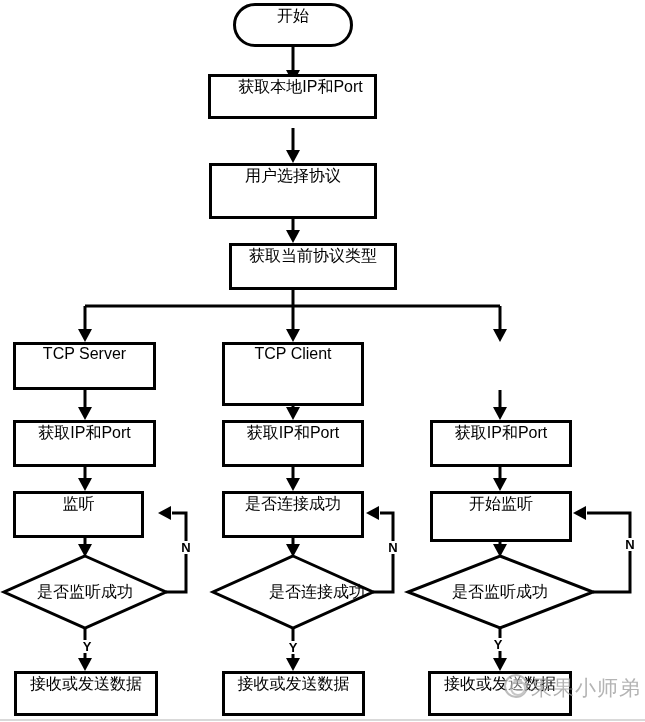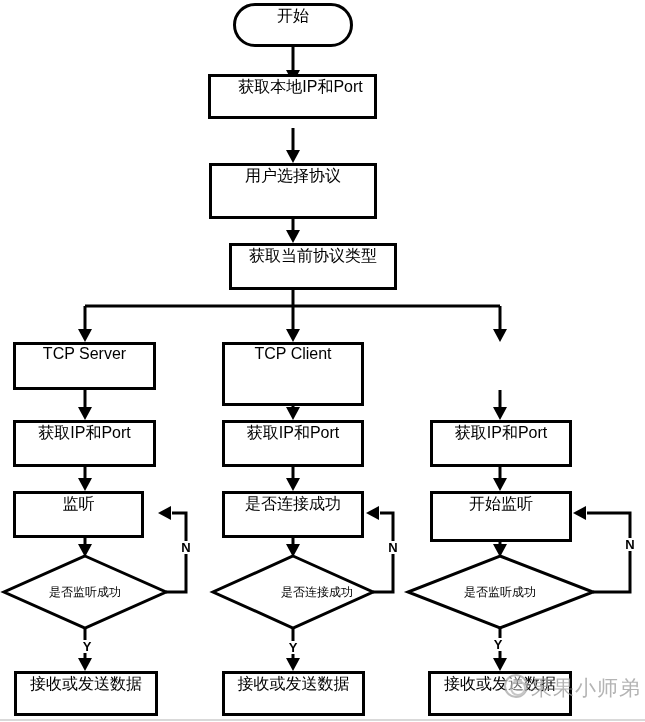--- a/index.html
+++ b/index.html
@@ -8,21 +8,21 @@
     font-family:"Liberation Sans","DejaVu Sans",sans-serif;overflow:hidden;
   }
   .node{
     position:absolute;display:flex;align-items:flex-start;justify-content:center;
     border:3px solid #000;background:#fff;box-sizing:border-box;
     font-size:16px;color:#000;text-align:center;white-space:nowrap;z-index:3;
   }
   .terminal{border-radius:22px;}
   .diamond-label{
     position:absolute;display:flex;align-items:center;justify-content:center;
-    font-size:12px;color:#000;text-align:center;white-space:nowrap;z-index:4;
+    font-size:16px;color:#000;text-align:center;white-space:nowrap;z-index:4;
     transform:translate(-50%,-50%);
   }
   #connector-layer{position:absolute;left:0;top:0;z-index:1;}
   .branch-label{
     position:absolute;font-size:13px;font-weight:bold;color:#000;background:#fff;
     padding:0 2px;z-index:5;transform:translateX(-50%);line-height:1;
   }
   #watermark{
     position:absolute;left:504px;top:674px;display:flex;align-items:flex-start;
     z-index:6;opacity:0.75;pointer-events:none;

